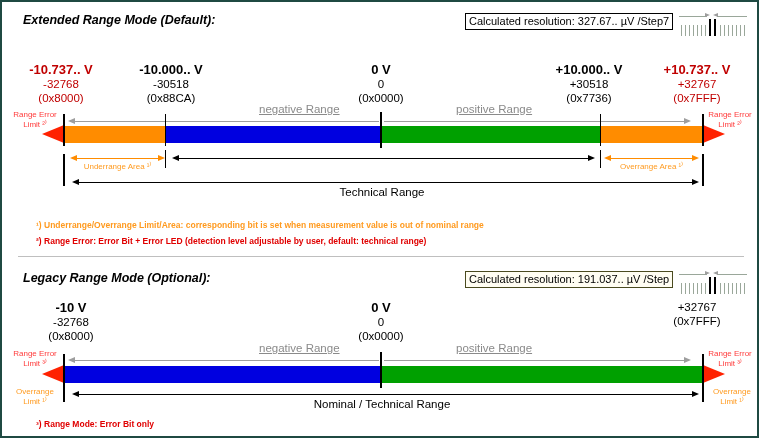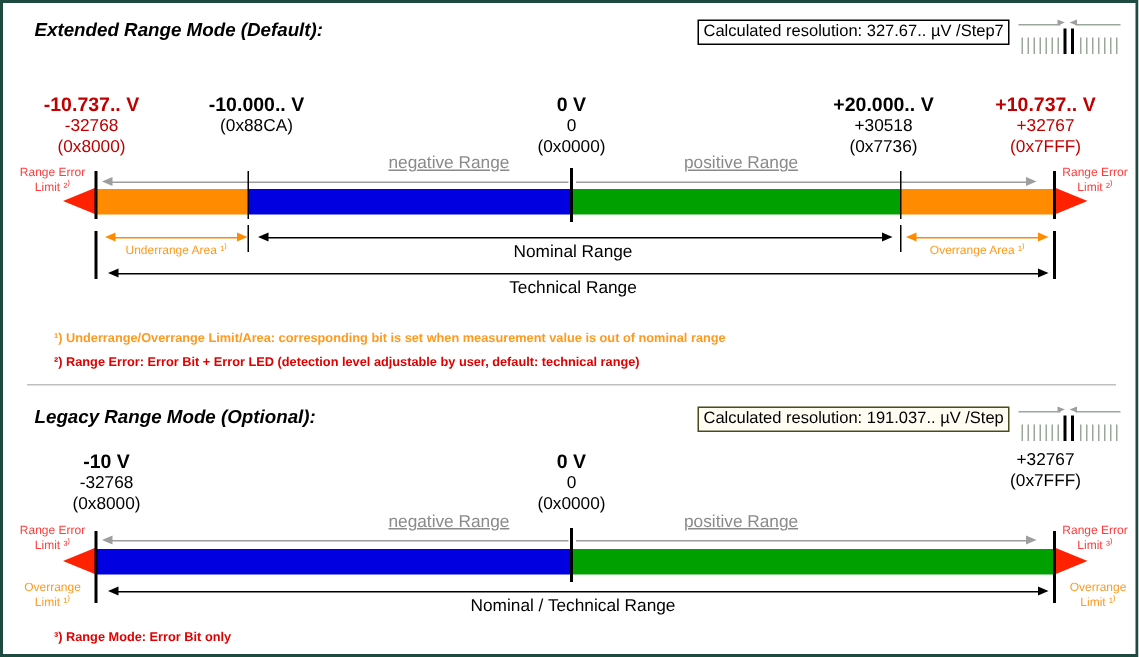--- a/index.html
+++ b/index.html
@@ -102,29 +102,30 @@
     <div class="tk" style="left:65px;"></div>
   </div>
 
   <div class="vlabel" style="left:0px;top:56px;width:110px;">
     <div class="v1 red">-10.737.. V</div>
     <div class="v2 red">-32768</div>
     <div class="v3 red">(0x8000)</div>
   </div>
   <div class="vlabel" style="left:110px;top:56px;width:110px;">
     <div class="v1 blk">-10.000.. V</div>
+    <div class="v2 blk">-30518</div>
     <div class="v3 blk">(0x88CA)</div>
   </div>
   <div class="vlabel" style="left:320px;top:56px;width:110px;">
     <div class="v1 blk">0 V</div>
     <div class="v2 blk">0</div>
     <div class="v3 blk">(0x0000)</div>
   </div>
   <div class="vlabel" style="left:528px;top:56px;width:110px;">
-    <div class="v1 blk">+20.000.. V</div>
+    <div class="v1 blk">+10.000.. V</div>
     <div class="v2 blk">+30518</div>
     <div class="v3 blk">(0x7736)</div>
   </div>
   <div class="vlabel" style="left:636px;top:56px;width:110px;">
     <div class="v1 red">+10.737.. V</div>
     <div class="v2 red">+32767</div>
     <div class="v3 red">(0x7FFF)</div>
   </div>
 
   <div class="rangeword" style="left:253px;top:97px;">negative Range</div>
@@ -165,21 +166,20 @@
   <div class="mline orange" style="left:604px;top:152px;width:82px;"></div>
   <div class="ah orange l" style="left:598px;top:149px;"></div>
   <div class="ah orange r" style="left:686px;top:149px;"></div>
   <div class="orlabel" style="left:598px;top:156px;width:95px;text-align:center;">Overrange Area ¹⁾</div>
 
   <div class="vbar" style="left:159px;top:144px;height:18px;width:1px;"></div>
   <div class="vbar" style="left:594px;top:144px;height:18px;width:1px;"></div>
   <div class="mline black" style="left:172px;top:152px;width:410px;"></div>
   <div class="ah black l" style="left:166px;top:149px;"></div>
   <div class="ah black r" style="left:582px;top:149px;"></div>
-  <div class="mlabel" style="left:276px;top:156px;width:200px;">Nominal Range</div>
 
   <div class="vbar" style="left:57px;top:148px;height:32px;"></div>
   <div class="vbar" style="left:696px;top:148px;height:32px;"></div>
   <div class="mline black" style="left:72px;top:176px;width:614px;"></div>
   <div class="ah black l" style="left:66px;top:173px;"></div>
   <div class="ah black r" style="left:686px;top:173px;"></div>
   <div class="mlabel" style="left:276px;top:180px;width:200px;">Technical Range</div>
 
   <div class="fn o" style="left:30px;top:214px;">¹) Underrange/Overrange Limit/Area: corresponding bit is set when measurement value is out of nominal range</div>
   <div class="fn r" style="left:30px;top:230px;">²) Range Error: Error Bit + Error LED (detection level adjustable by user, default: technical range)</div>

